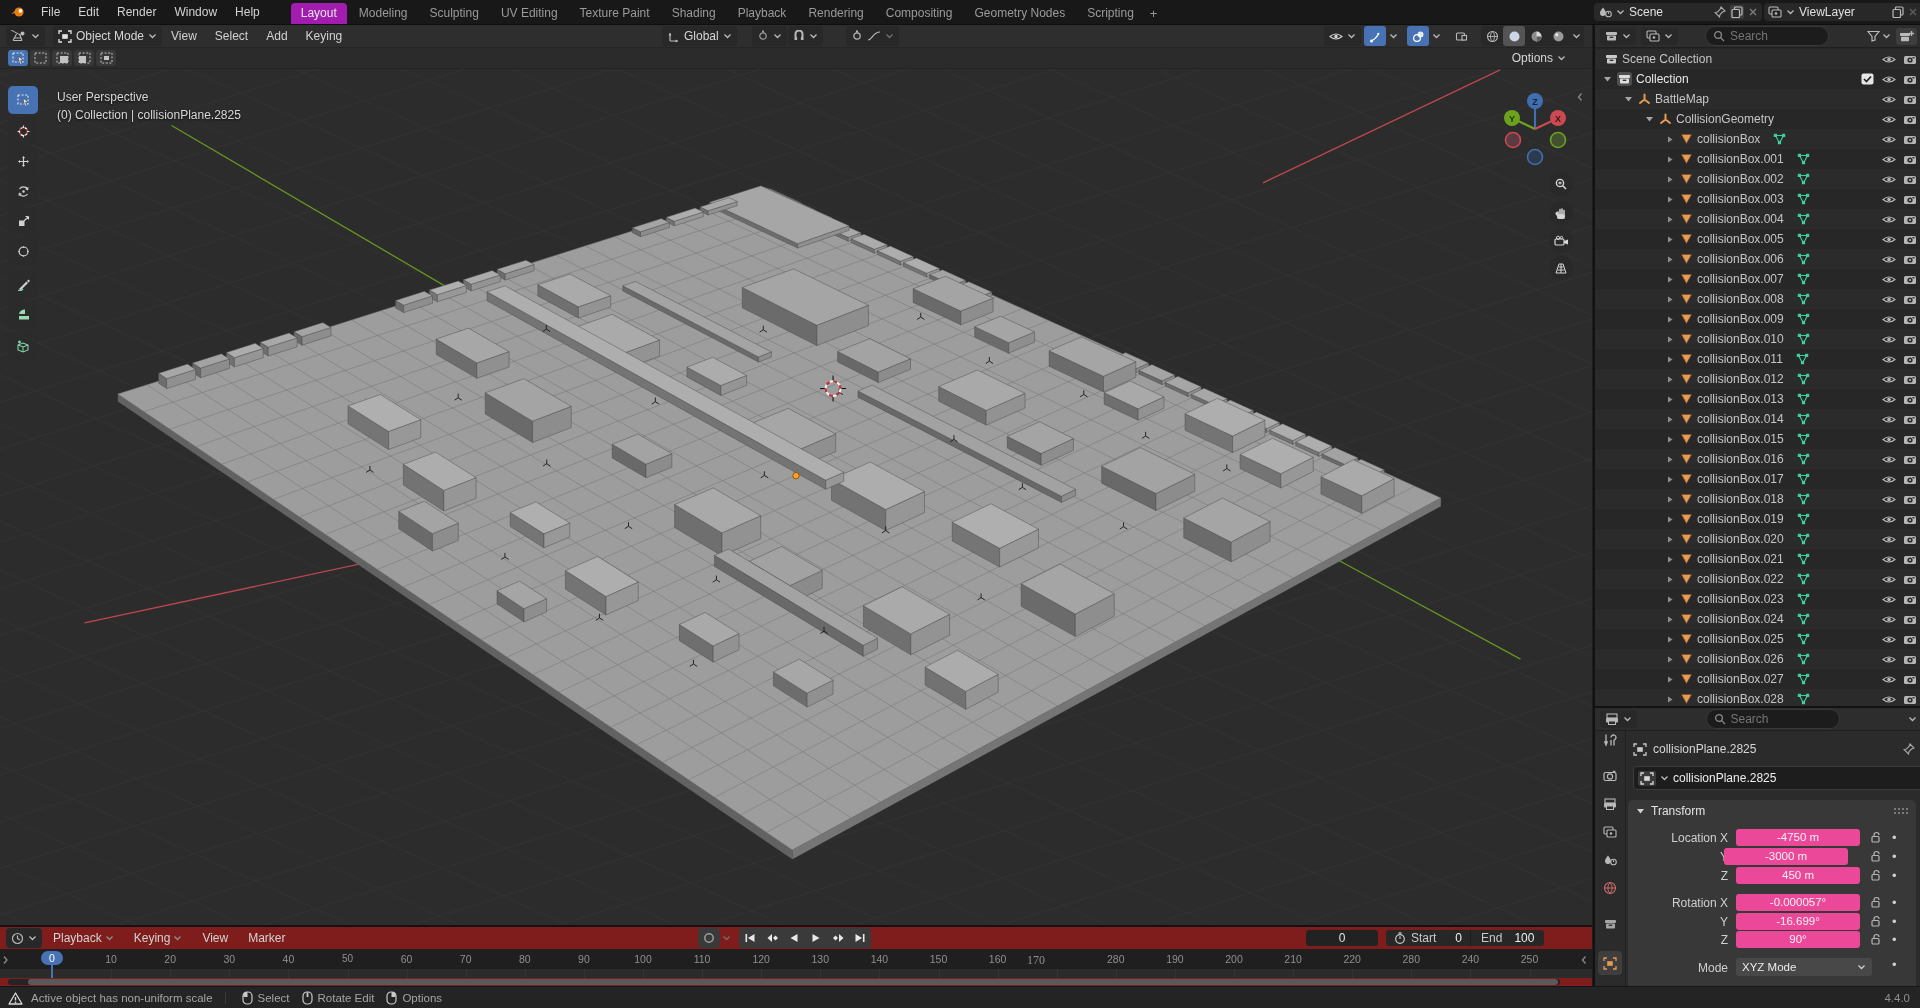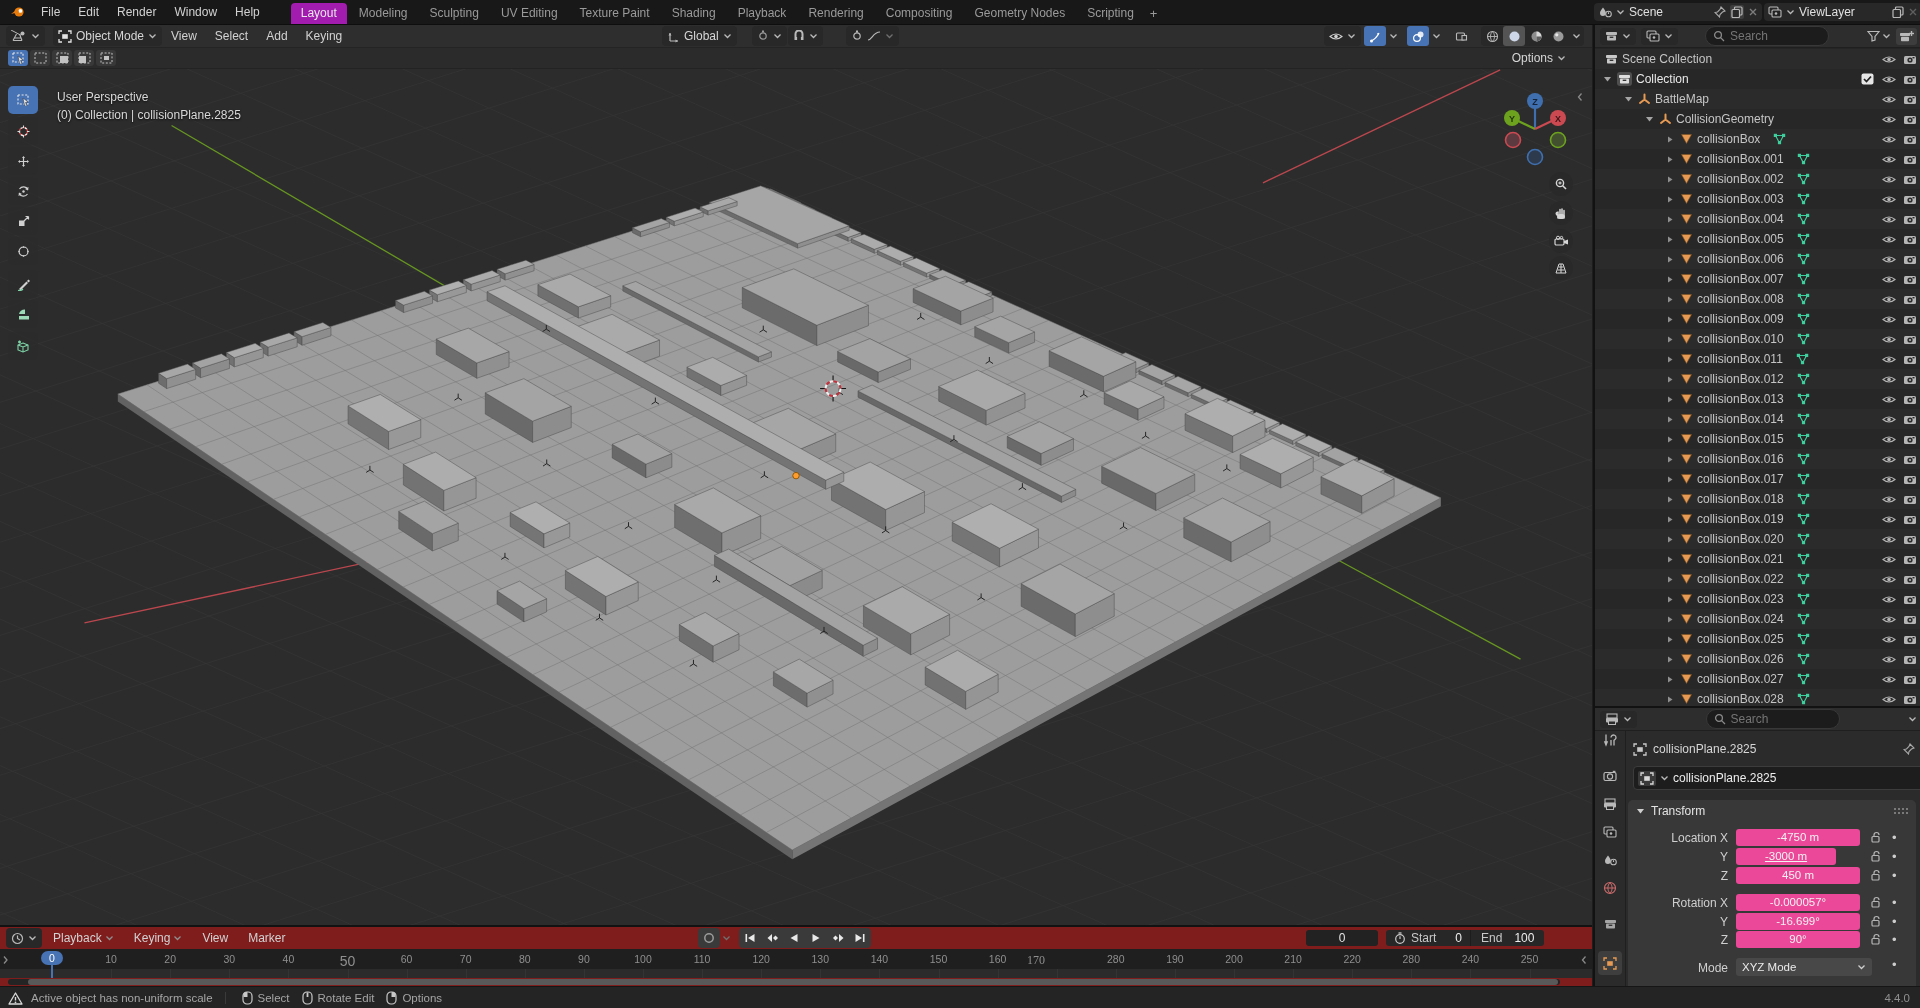--- a/index.html
+++ b/index.html
@@ -2246,21 +2246,21 @@
         <div class="prop-label" style="left: 0px; top: 31px; width: 100px;">Location X</div>
         <div class="prop-field" style="left: 108px; top: 29px; width: 124px;">-4750 m</div>
         <div class="abs" style="left: 242px; top: 31px; display: flex;">
           <svg width="12" height="12" viewBox="0 0 12 12">
             <rect x="2" y="5.5" width="7" height="5.5" rx="1" fill="none" stroke="#b5b5b5" stroke-width="1.2"></rect>
             <path d="M4,5.5 V4 a2.5,2.5 0 0 1 5,0" fill="none" stroke="#b5b5b5" stroke-width="1.2"></path>
           </svg>
         </div>
         <div class="abs" style="left: 264px; top: 30px; color: rgb(205, 205, 205); font-size: 13px;">•</div>
         <div class="prop-label" style="left: 0px; top: 50px; width: 100px;">Y</div>
-        <div class="prop-field" style="left: 108px; top: 48px; width: 100px; text-decoration: underline;">-3000 m</div>
+        <div class="prop-field" style="left: 96px; top: 48px; width: 124px;">-3000 m</div>
         <div class="abs" style="left: 242px; top: 50px; display: flex;">
           <svg width="12" height="12" viewBox="0 0 12 12">
             <rect x="2" y="5.5" width="7" height="5.5" rx="1" fill="none" stroke="#b5b5b5" stroke-width="1.2"></rect>
             <path d="M4,5.5 V4 a2.5,2.5 0 0 1 5,0" fill="none" stroke="#b5b5b5" stroke-width="1.2"></path>
           </svg>
         </div>
         <div class="abs" style="left: 264px; top: 49px; color: rgb(205, 205, 205); font-size: 13px;">•</div>
         <div class="prop-label" style="left: 0px; top: 69px; width: 100px;">Z</div>
         <div class="prop-field" style="left: 108px; top: 67px; width: 124px;">450 m</div>
         <div class="abs" style="left: 242px; top: 69px; display: flex;">
@@ -2401,21 +2401,21 @@
             <span style="color:#c9c9c9">End</span>
             <span style="color:#ededed">100</span>
           </div>
         </div>
       </div>
       <div class="abs" style="left: 0px; top: 22px; width: 1592px; height: 20px; background: rgb(31, 31, 31);">
         <div class="abs" style="left: 97.1px; top: 4px; width: 28px; text-align: center; color: rgb(143, 143, 143); font-size: 10.5px;">10</div>
         <div class="abs" style="left: 156.2px; top: 4px; width: 28px; text-align: center; color: rgb(143, 143, 143); font-size: 10.5px;">20</div>
         <div class="abs" style="left: 215.3px; top: 4px; width: 28px; text-align: center; color: rgb(143, 143, 143); font-size: 10.5px;">30</div>
         <div class="abs" style="left: 274.4px; top: 4px; width: 28px; text-align: center; color: rgb(143, 143, 143); font-size: 10.5px;">40</div>
-        <div class="abs" style="left: 333.5px; top: 4px; width: 28px; text-align: center; color: rgb(143, 143, 143); font-size: 14px;">50</div>
+        <div class="abs" style="left: 333.5px; top: 4px; width: 28px; text-align: center; color: rgb(143, 143, 143); font-size: 10px;">50</div>
         <div class="abs" style="left: 392.6px; top: 4px; width: 28px; text-align: center; color: rgb(143, 143, 143); font-size: 10.5px;">60</div>
         <div class="abs" style="left: 451.7px; top: 4px; width: 28px; text-align: center; color: rgb(143, 143, 143); font-size: 10.5px;">70</div>
         <div class="abs" style="left: 510.8px; top: 4px; width: 28px; text-align: center; color: rgb(143, 143, 143); font-size: 10.5px;">80</div>
         <div class="abs" style="left: 569.9px; top: 4px; width: 28px; text-align: center; color: rgb(143, 143, 143); font-size: 10.5px;">90</div>
         <div class="abs" style="left: 629px; top: 4px; width: 28px; text-align: center; color: rgb(143, 143, 143); font-size: 10.5px;">100</div>
         <div class="abs" style="left: 688.1px; top: 4px; width: 28px; text-align: center; color: rgb(143, 143, 143); font-size: 10.5px;">110</div>
         <div class="abs" style="left: 747.2px; top: 4px; width: 28px; text-align: center; color: rgb(143, 143, 143); font-size: 10.5px;">120</div>
         <div class="abs" style="left: 806.3px; top: 4px; width: 28px; text-align: center; color: rgb(143, 143, 143); font-size: 10.5px;">130</div>
         <div class="abs" style="left: 865.4px; top: 4px; width: 28px; text-align: center; color: rgb(143, 143, 143); font-size: 10.5px;">140</div>
         <div class="abs" style="left: 924.5px; top: 4px; width: 28px; text-align: center; color: rgb(143, 143, 143); font-size: 10.5px;">150</div>

